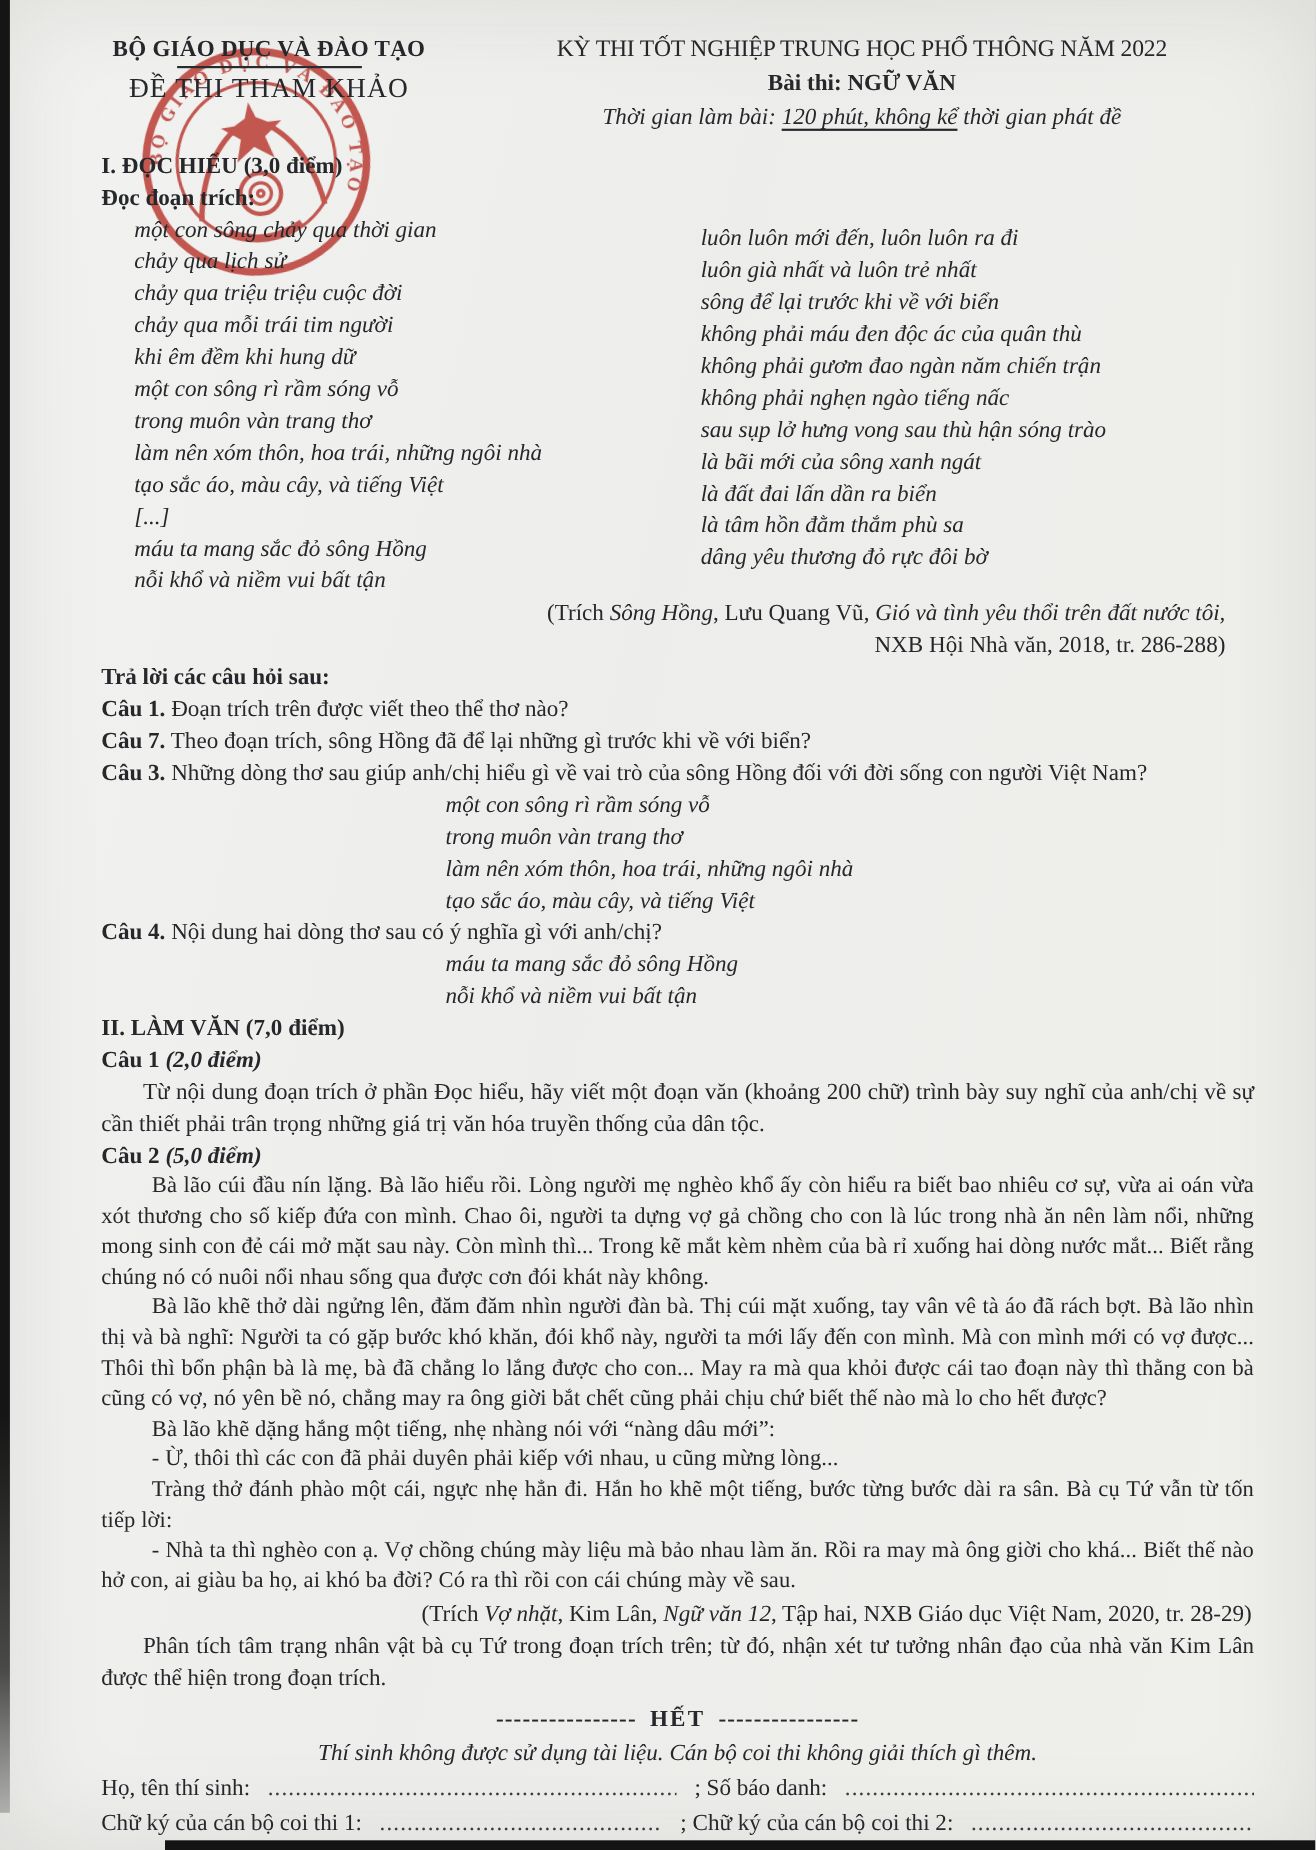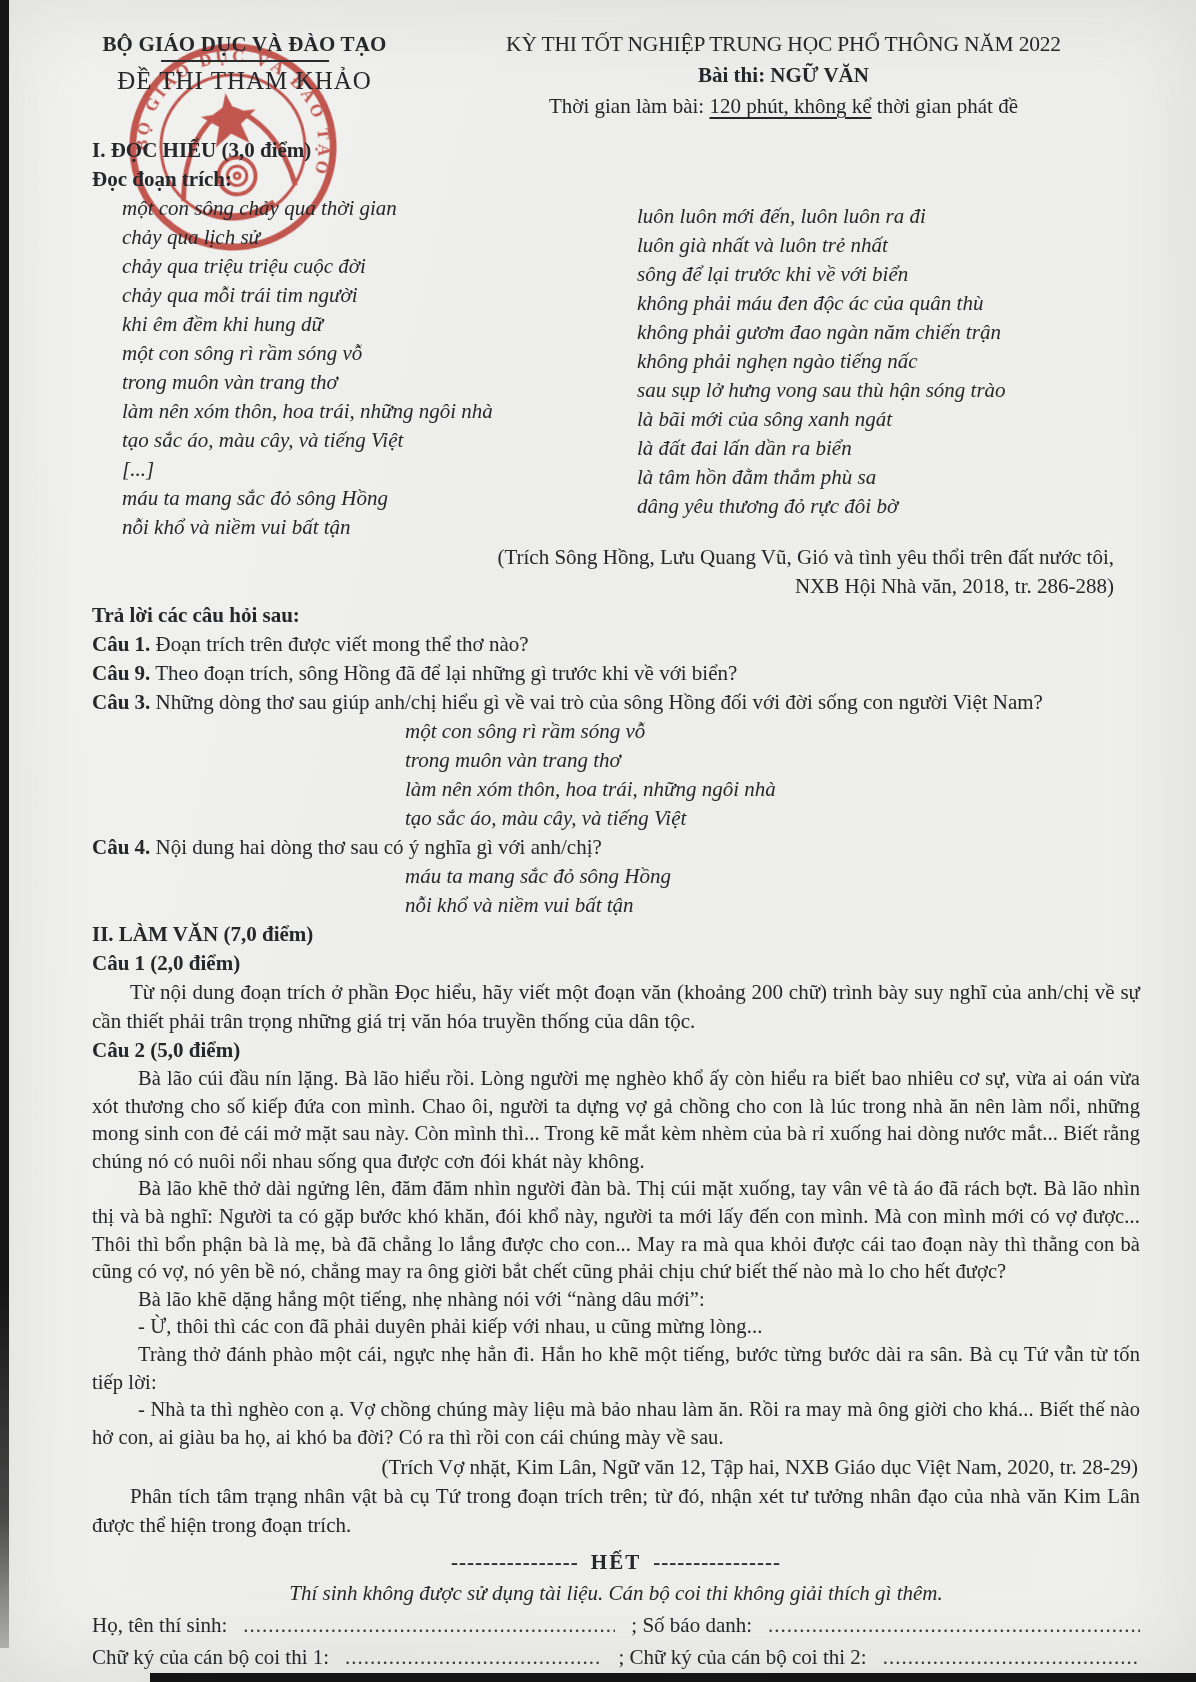--- a/index.html
+++ b/index.html
@@ -12,32 +12,32 @@
     font-family:"Liberation Serif","DejaVu Serif",serif;
     color:#26272b;
     font-size:21px;line-height:29px;
     overflow:hidden;
   }
   .edge-left{position:absolute;left:0;top:0;width:9px;height:1648px;
     background:linear-gradient(to bottom,#151515 0 78%,rgba(20,20,20,.75) 92%,rgba(20,20,20,.25));}
   .edge-bottom{position:absolute;left:150px;right:0;bottom:0;height:9px;background:#141414;}
   .content{position:relative;padding:30px 56px 0 92px;}
   .b{font-weight:bold;}
-  .i{}
+  .i{font-style:italic;}
   .u{text-decoration:underline;text-underline-offset:4px;}
   
   .hdr{display:flex;align-items:flex-start;}
   .hdr-left{width:305px;text-align:center;flex:0 0 auto;}
   .ministry{font-weight:bold;font-size:21px;letter-spacing:.2px;}
   .ministry-rule{width:168px;height:0;border-bottom:2px solid #2a2b2e;margin:1px auto 4px auto;}
   .exam-type{font-size:25px;letter-spacing:1px;}
   .hdr-right{flex:1;text-align:center;padding-left:30px;}
   .exam-title{font-weight:normal;font-size:21.5px;letter-spacing:-.2px;}
   .exam-subject{font-weight:bold;margin-top:2px;}
-  .exam-duration{margin-top:2px;text-align:center;}
+  .exam-duration{font-style:italic;margin-top:2px;text-align:center;}
   
   .stamp{position:absolute;left:126px;top:40px;width:214px;height:214px;
     opacity:.83;mix-blend-mode:multiply;transform:rotate(-8deg);filter:blur(.6px);}
   
   .sec-heading{font-weight:bold;margin-top:15px;}
   .poem{display:flex;margin-top:0;}
   .poem-col-left{flex:0 0 515px;padding-left:30px;font-style:italic;}
   .poem-col-right{flex:1;padding-top:8px;font-style:italic;}
   .poem-line{white-space:nowrap;}
   .citation{text-align:right;padding-right:26px;margin-top:1px;}
@@ -134,22 +134,22 @@
         </div>
     </div>
 
     <div class="citation">
       <span>(Trích </span><span class="i">Sông Hồng</span><span>, Lưu Quang Vũ, </span><span class="i">Gió và tình yêu thổi trên đất nước tôi,</span><br>
       <span>NXB Hội Nhà văn, 2018, tr. 286-288)</span>
     </div>
 
     <div class="b">Trả lời các câu hỏi sau:</div>
 
-    <div class="question"><span class="b">Câu 1.</span><span> Đoạn trích trên được viết mong thể thơ nào?</span></div>
-    <div class="question"><span class="b">Câu 9.</span><span> Theo đoạn trích, sông Hồng đã để lại những gì trước khi về với biển?</span></div>
+    <div class="question"><span class="b">Câu 1.</span><span> Đoạn trích trên được viết theo thể thơ nào?</span></div>
+    <div class="question"><span class="b">Câu 7.</span><span> Theo đoạn trích, sông Hồng đã để lại những gì trước khi về với biển?</span></div>
     <div class="question"><span class="b">Câu 3.</span><span> Những dòng thơ sau giúp anh/chị hiểu gì về vai trò của sông Hồng đối với đời sống con người Việt Nam?</span></div>
 
     <div class="quote-block">
         <div class="poem-line">một con sông rì rầm sóng vỗ</div>
         <div class="poem-line">trong muôn vàn trang thơ</div>
         <div class="poem-line">làm nên xóm thôn, hoa trái, những ngôi nhà</div>
         <div class="poem-line">tạo sắc áo, màu cây, và tiếng Việt</div>
       </div>
 
     <div class="question"><span class="b">Câu 4.</span><span> Nội dung hai dòng thơ sau có ý nghĩa gì với anh/chị?</span></div>

